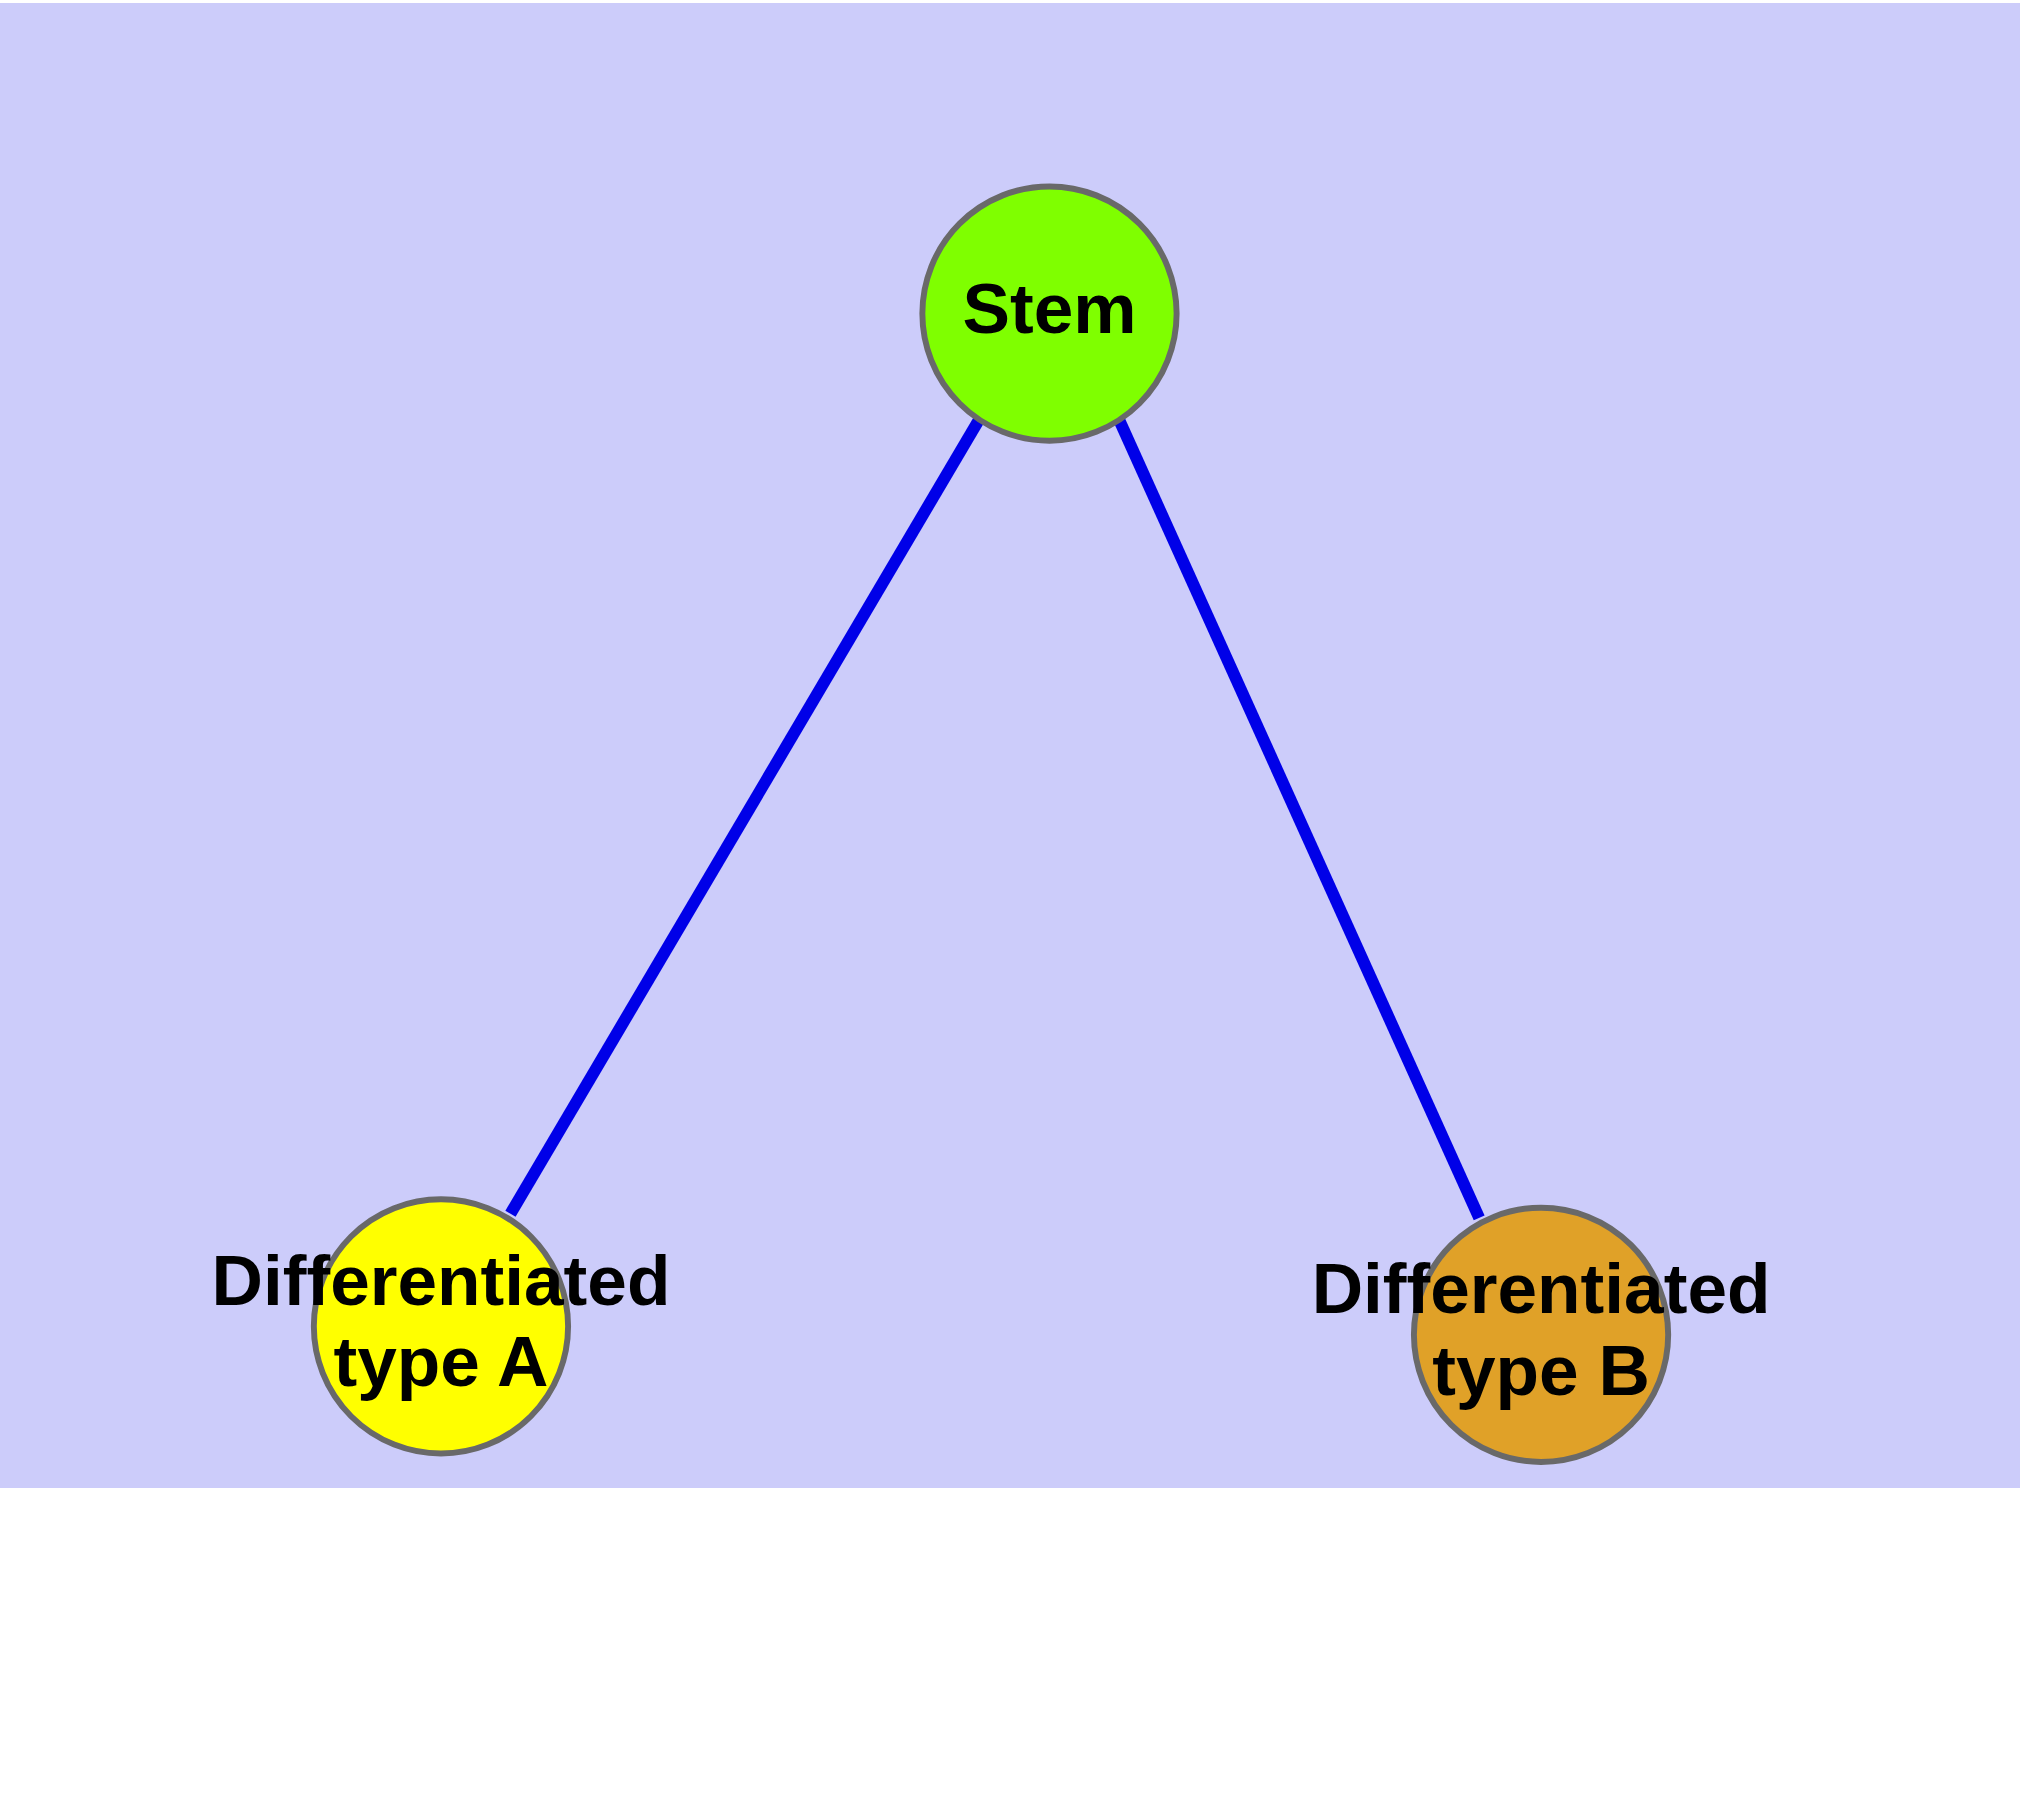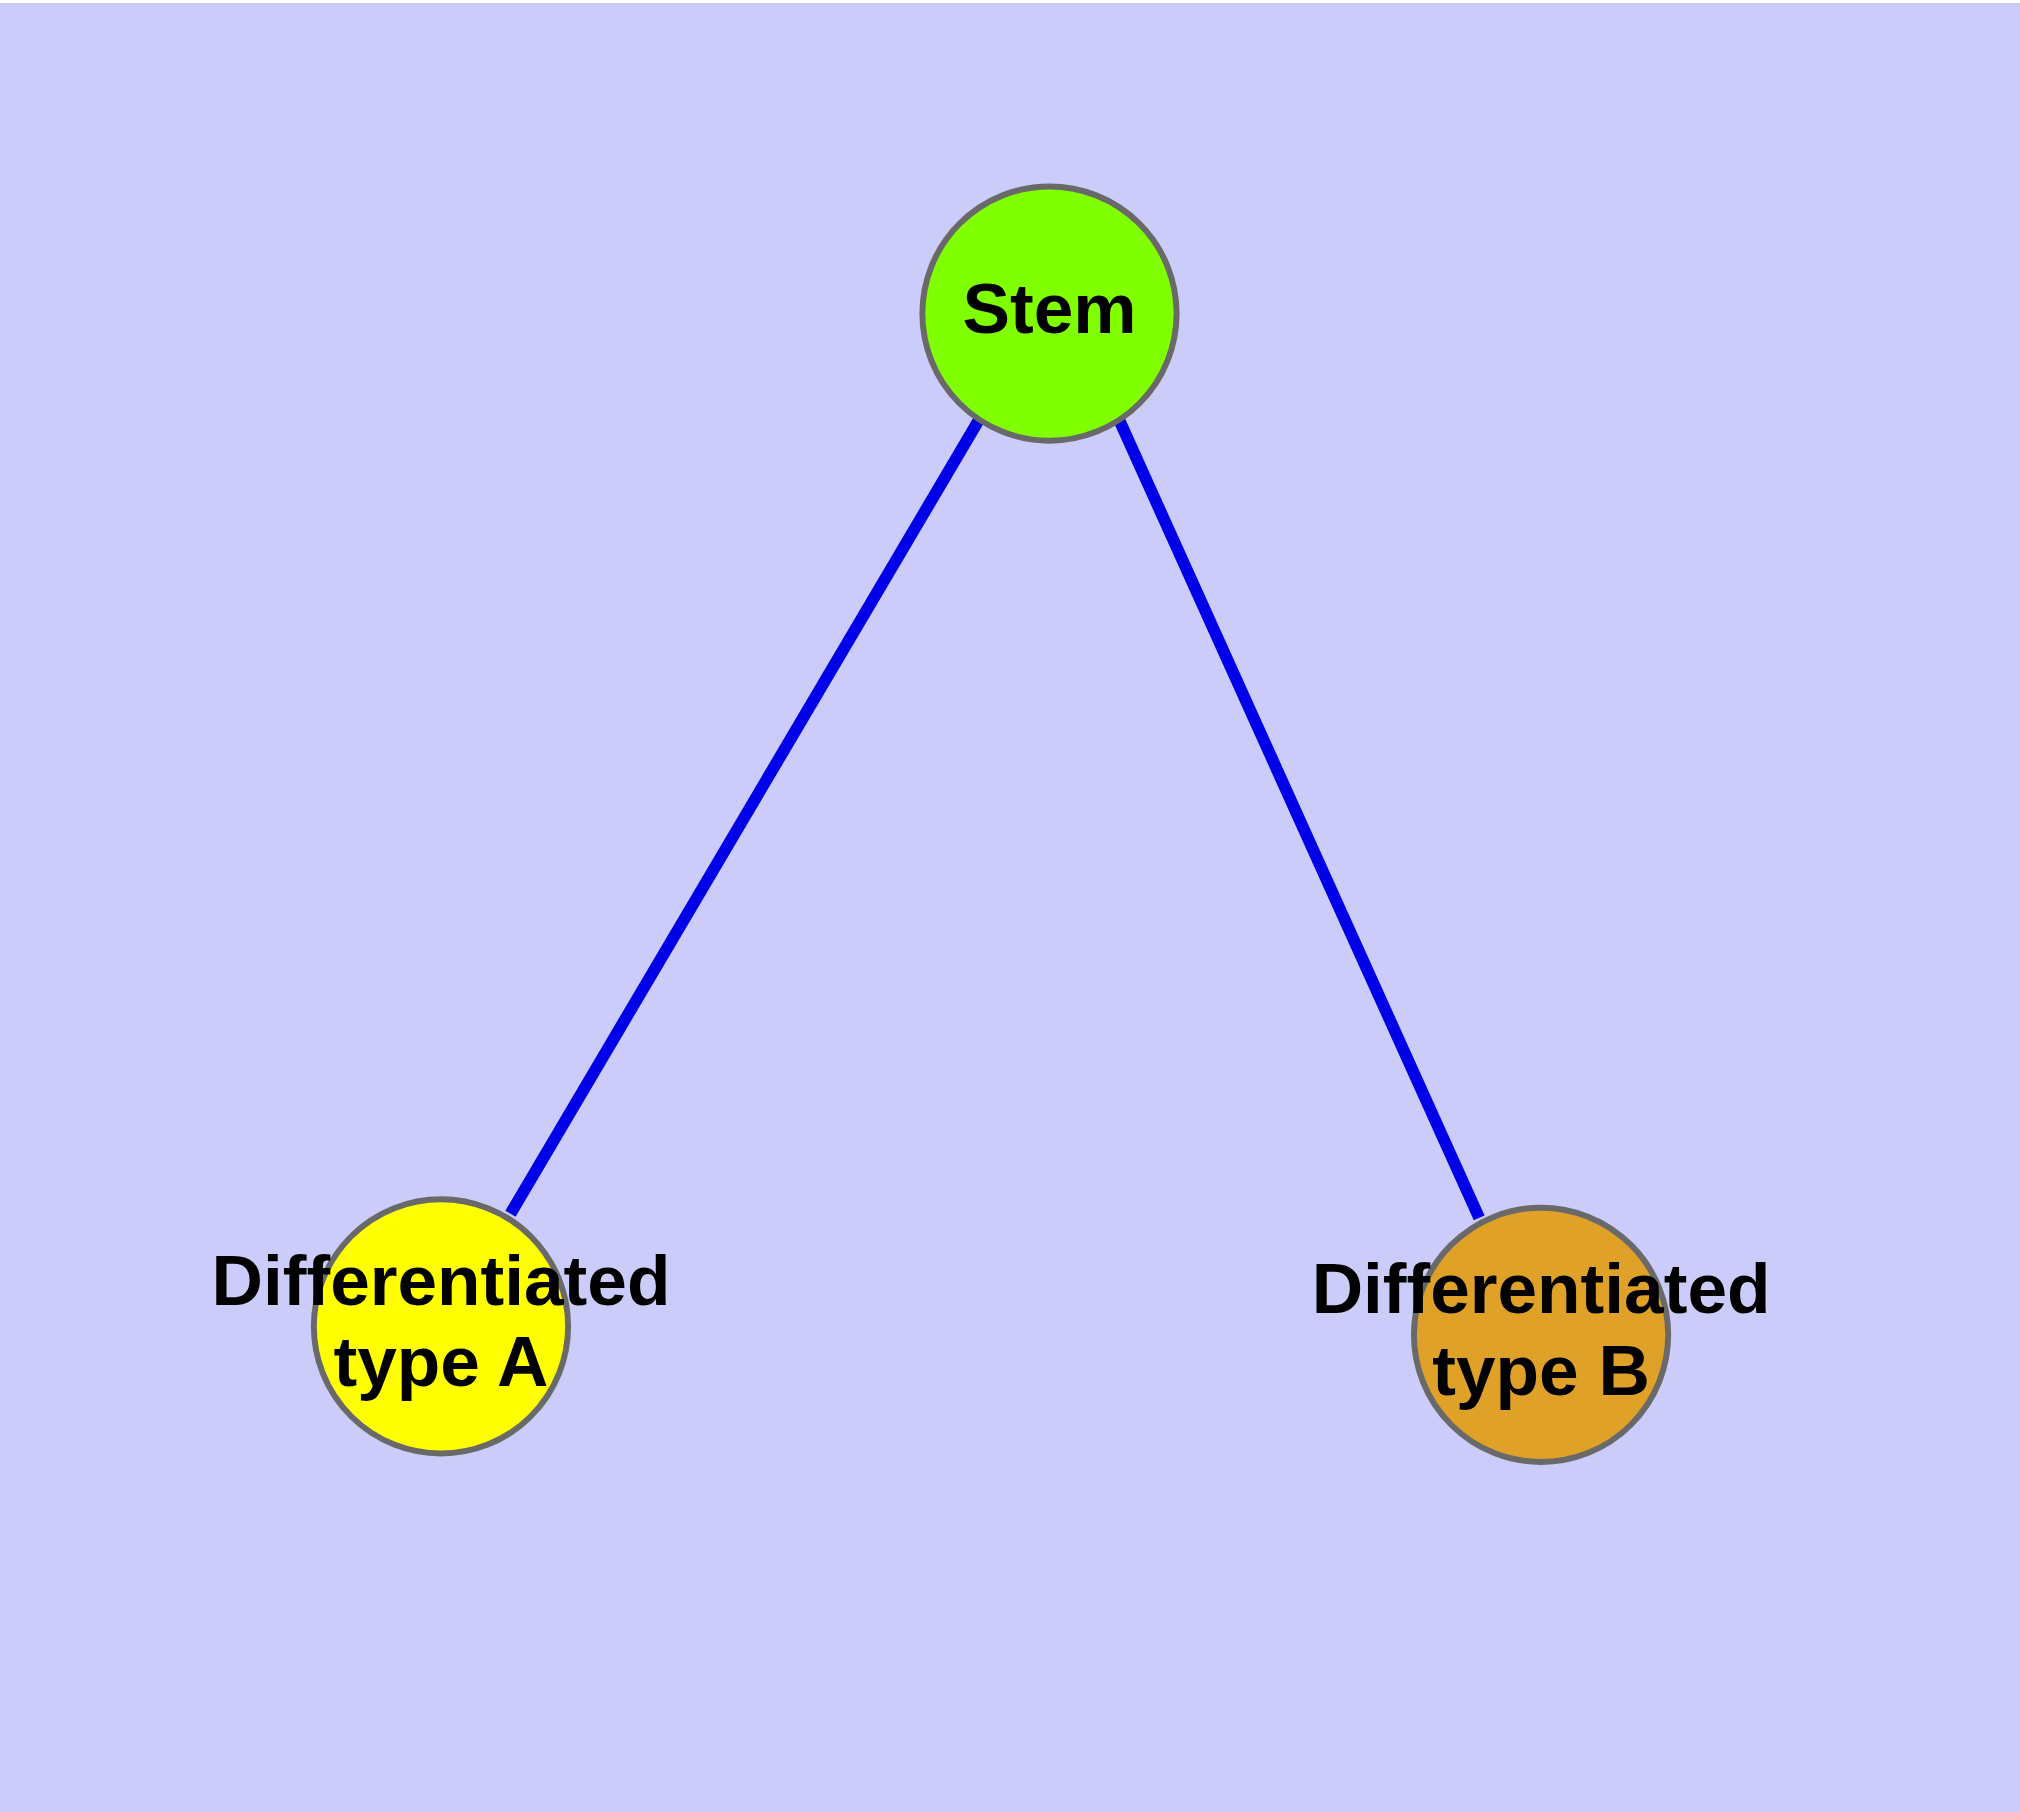--- a/index.html
+++ b/index.html
@@ -4,21 +4,21 @@
 <title>Cell Differentiation Graph</title>
 <style>
   html, body {
     margin: 0;
     padding: 0;
     background: #ffffff;
   }
   #stage {
     position: relative;
     width: 2021px;
-    height: 1812px;
+    height: 1488px;
     background: #ffffff;
     overflow: hidden;
     font-family: "Liberation Sans", "DejaVu Sans", sans-serif;
   }
   #canvas-bg {
     position: absolute;
     left: 0;
     top: 3.4px;
     width: 2021px;
     height: 1809px;

